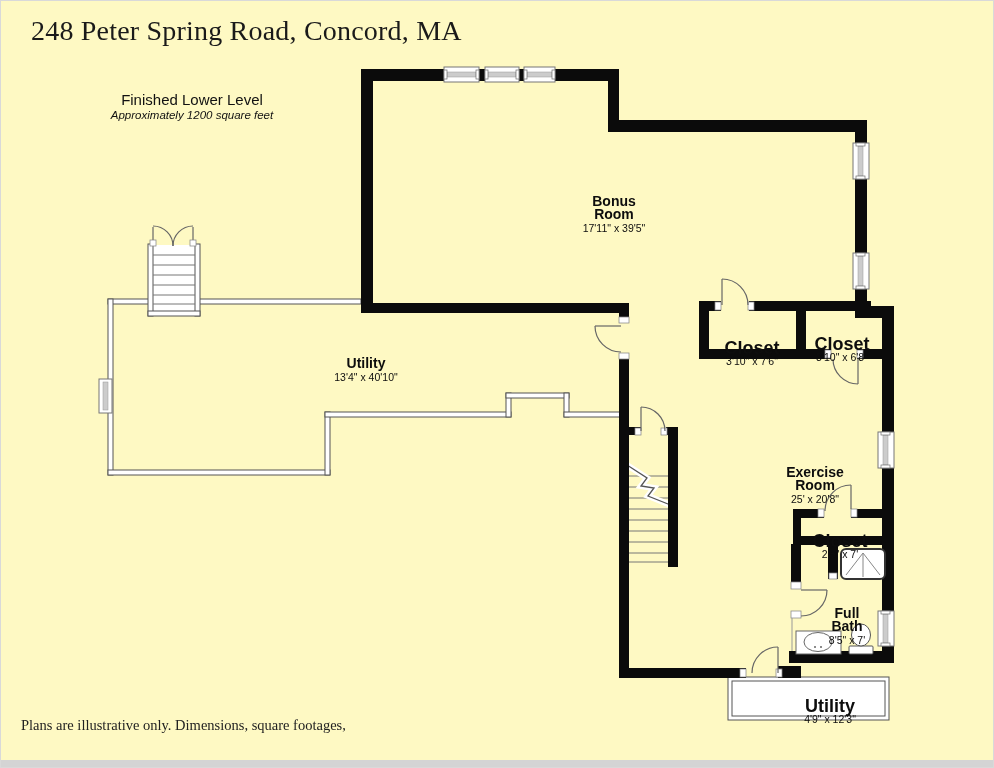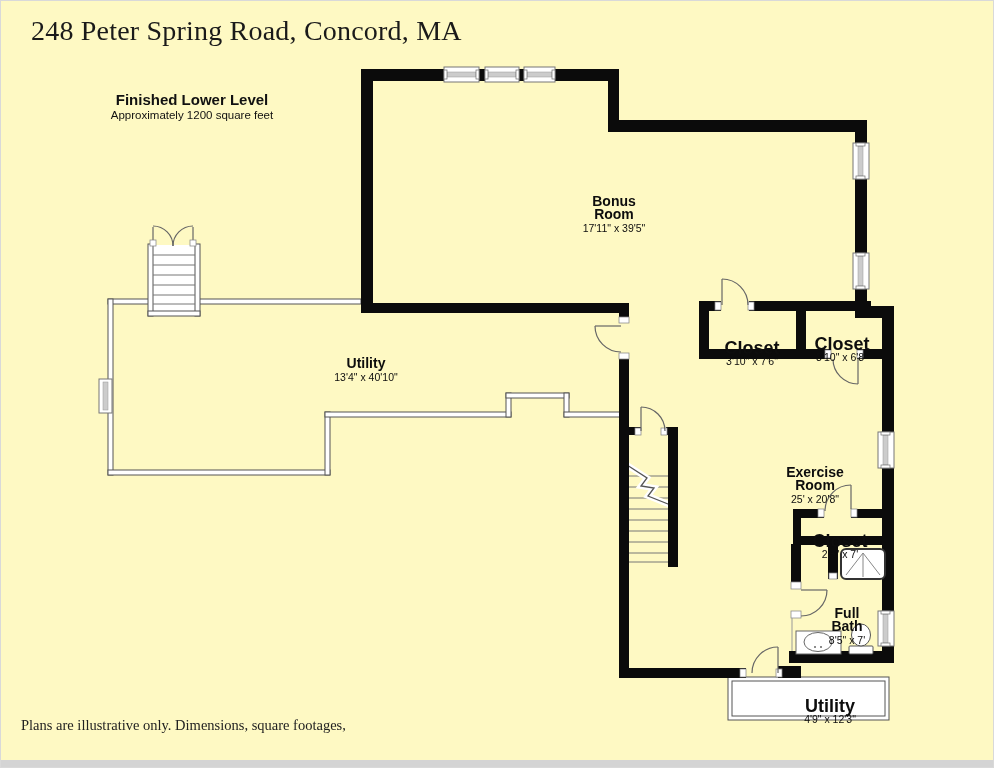--- a/index.html
+++ b/index.html
@@ -9,25 +9,25 @@
     border:1px solid #d9d9d9;box-sizing:border-box;margin:0 auto;
   }
   .plan-svg{position:absolute;left:0;top:0;}
   .title{
     position:absolute;left:30px;top:14px;
     font-family:"Liberation Serif", serif;font-size:28px;color:#1a1a1a;
     letter-spacing:.2px;white-space:nowrap;
   }
   .plan-name{
     position:absolute;left:191px;top:90px;transform:translateX(-50%);
-    font-size:15px;font-weight:bold;color:#111;white-space:nowrap;
+    font-size:15px;font-weight:normal;color:#111;white-space:nowrap;
   }
   .plan-sub{
     position:absolute;left:191px;top:108px;transform:translateX(-50%);
-    font-size:11.5px;color:#111;white-space:nowrap;text-align:center;
+    font-size:11.5px;color:#111;white-space:nowrap;text-align:center;font-style:italic;
   }
   .room-label{
     position:absolute;transform:translateX(-50%);text-align:center;
     color:#0d0d0d;white-space:nowrap;line-height:1.0;margin-top:20px;
   }
   .rname{display:block;font-weight:bold;font-size:14px;line-height:13px;}
   .rname.sm{font-size:18px;line-height:12px;}
   .rdims{display:block;font-size:10.5px;line-height:12px;margin-top:1px;}
   .footer{
     position:absolute;left:20px;top:716px;

